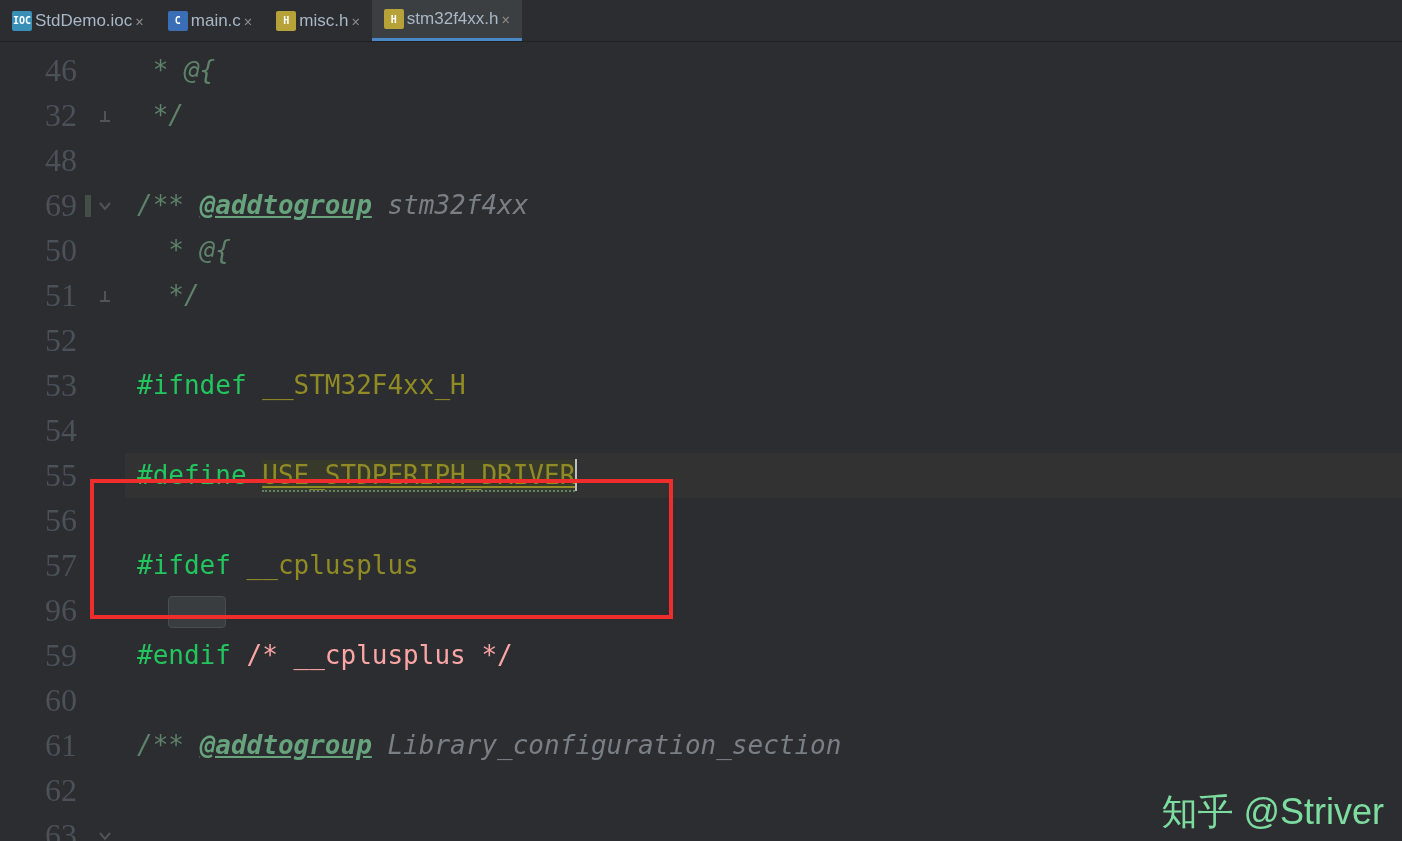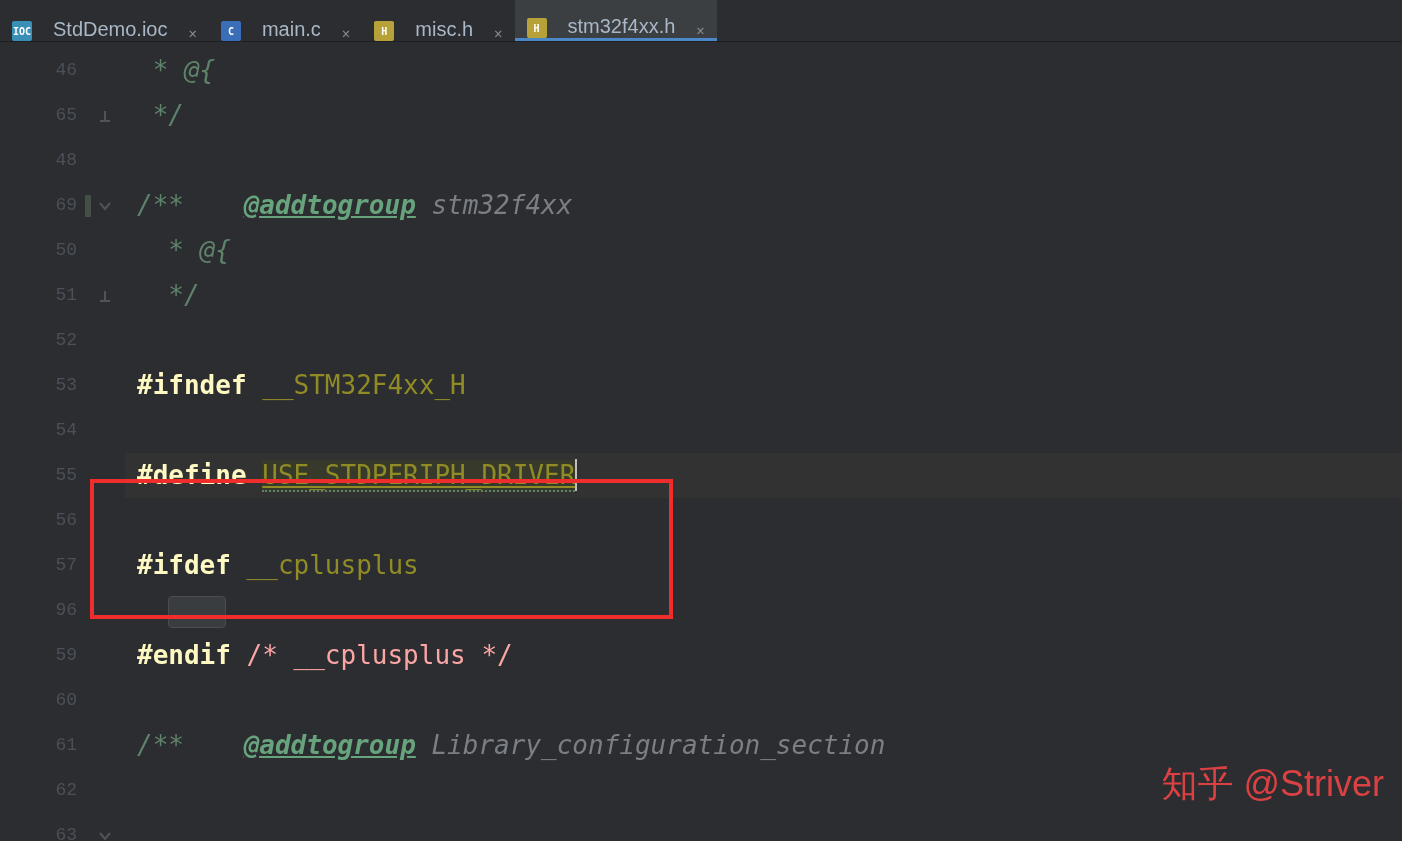--- a/index.html
+++ b/index.html
@@ -12,23 +12,23 @@
   overflow: hidden;
 }
 .tabbar {
   display: flex;
   background: #2b2d30;
   height: 42px;
   border-bottom: 1px solid #1e1f22;
 }
 .tab {
   display: flex;
-  align-items: flex-end;
+  align-items: center;
   padding: 0 12px;
-  gap: 21px;
+  gap: 3px;
   cursor: pointer;
   color: #a9b7c6;
   border-right: 0;
   position: relative;
 }
 .tab.active {
   background: #3c3f41;
   border-bottom: 3px solid #4a88c7;
 }
 .tab-icon {
@@ -39,46 +39,46 @@
   justify-content: center;
   font-size: 10px;
   font-weight: bold;
   background: #4e8bbc;
   color: #fff;
   border-radius: 2px;
 }
 .tab-icon.ioc { background: #3a8fb7; }
 .tab-icon.c { background: #3a6fb7; position: relative; }
 .tab-icon.h { background: #b7a23a; position: relative; }
-.tab-label { font-size: 20px; font-family: -apple-system, "Segoe UI", sans-serif; }
+.tab-label { font-size: 17px; font-family: -apple-system, "Segoe UI", sans-serif; }
 .tab-close { color: #8a8a8a; font-size: 14px; cursor: pointer; }
 .editor {
   display: flex;
   height: calc(100% - 42px);
   position: relative;
 }
 .gutter {
   width: 85px;
   background: #2b2d30;
   text-align: right;
   padding-top: 6px;
 }
 .fold-gutter {
   width: 40px;
   background: #2b2d30;
   padding-top: 6px;
   position: relative;
 }
 .line-num {
   color: #4b5059;
-  font-size: 18px;
+  font-size: 32px;
   line-height: 45px;
   height: 45px;
   padding-right: 8px;
-  font-family: Liberation Mono, monospace;
+  font-family: Liberation Serif, serif;
 }
 .fold-mark {
   height: 45px;
   display: flex;
   align-items: center;
   justify-content: center;
 }
 .fold-mark svg { opacity: 0.55; }
 .modified-line {
   position: absolute;
@@ -99,24 +99,24 @@
 }
 .code-line {
   height: 45px;
   white-space: pre;
   padding-left: 12px;
 }
 .code-line.current {
   background: #323232;
 }
 .txt-comment { color: #fca5a5; }
-.txt-doctag { color: #67a37c; font-weight: bold; font-style: italic; text-decoration: underline; margin-left: 44px; }
+.txt-doctag { color: #67a37c; font-weight: bold; font-style: italic; text-decoration: underline; }
 .txt-doc { color: #5f826b; font-style: italic; }
 .txt-docparam { color: #7a7e85; font-style: italic; }
-.txt-keyword { color: #fef9c3; font-weight: bold; }
+.txt-keyword { color: #22c55e; }
 .txt-macro { color: #908b25; }
 .txt-macro-hl { color: #908b25; background: #373a2a; }
 .txt-squiggle { border-bottom: 2px dotted #5f826b; text-decoration: underline; }
 .folded-dots {
   display: inline-block;
   background: #3a3d3f;
   color: #808080;
   padding: 0 8px;
   border-radius: 4px;
   border: 1px solid #4a4d4f;
@@ -137,22 +137,22 @@
   display: inline-block;
   width: 2px;
   height: 32px;
   background: #bcbec4;
   vertical-align: middle;
   margin-bottom: 4px;
 }
 .watermark {
   position: absolute;
   right: 18px;
-  bottom: 32px;
-  color: #ef4444;
+  bottom: 4px;
+  color: #86efac;
   font-size: 36px;
   font-family: -apple-system, "Segoe UI", sans-serif;
   opacity: 0.9;
 }
 </style>
 </head>
 <body>
 
 <div class="tabbar">
   <div class="tab">
@@ -173,21 +173,21 @@
   <div class="tab active">
     <span class="tab-icon h">H</span>
     <span class="tab-label">stm32f4xx.h</span>
     <span class="tab-close">✕</span>
   </div>
 </div>
 
 <div class="editor">
   <div class="gutter">
     <div class="line-num">46</div>
-    <div class="line-num">65</div>
+    <div class="line-num">32</div>
     <div class="line-num">48</div>
     <div class="line-num">69</div>
     <div class="line-num">50</div>
     <div class="line-num">51</div>
     <div class="line-num">52</div>
     <div class="line-num">53</div>
     <div class="line-num">54</div>
     <div class="line-num">55</div>
     <div class="line-num">56</div>
     <div class="line-num">57</div>

